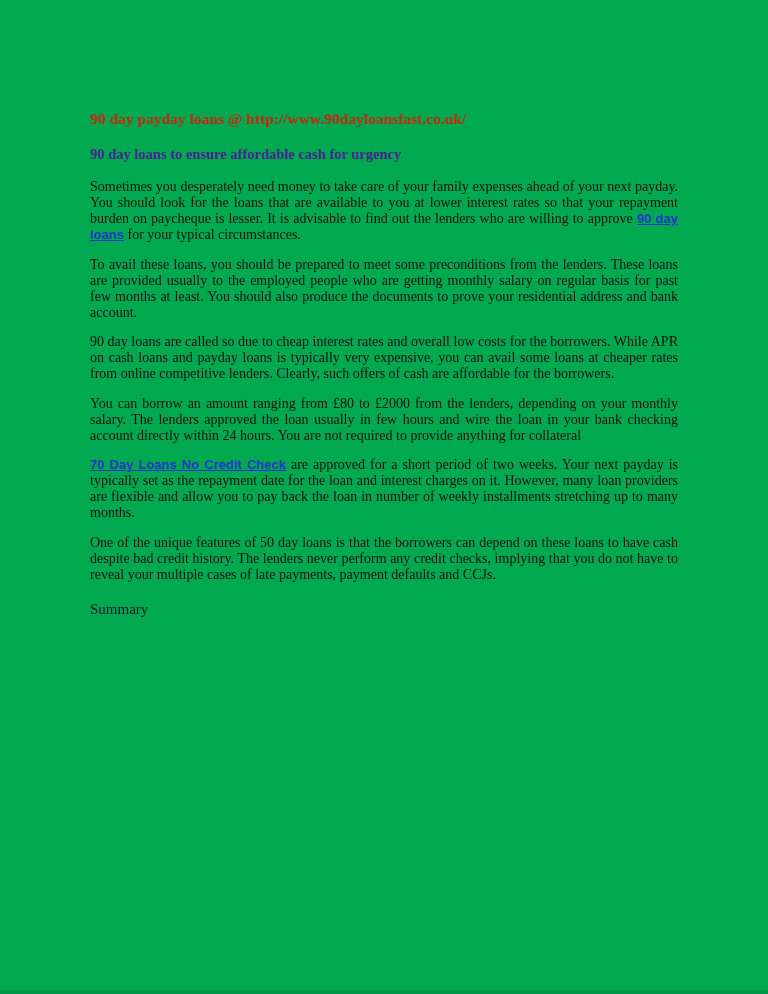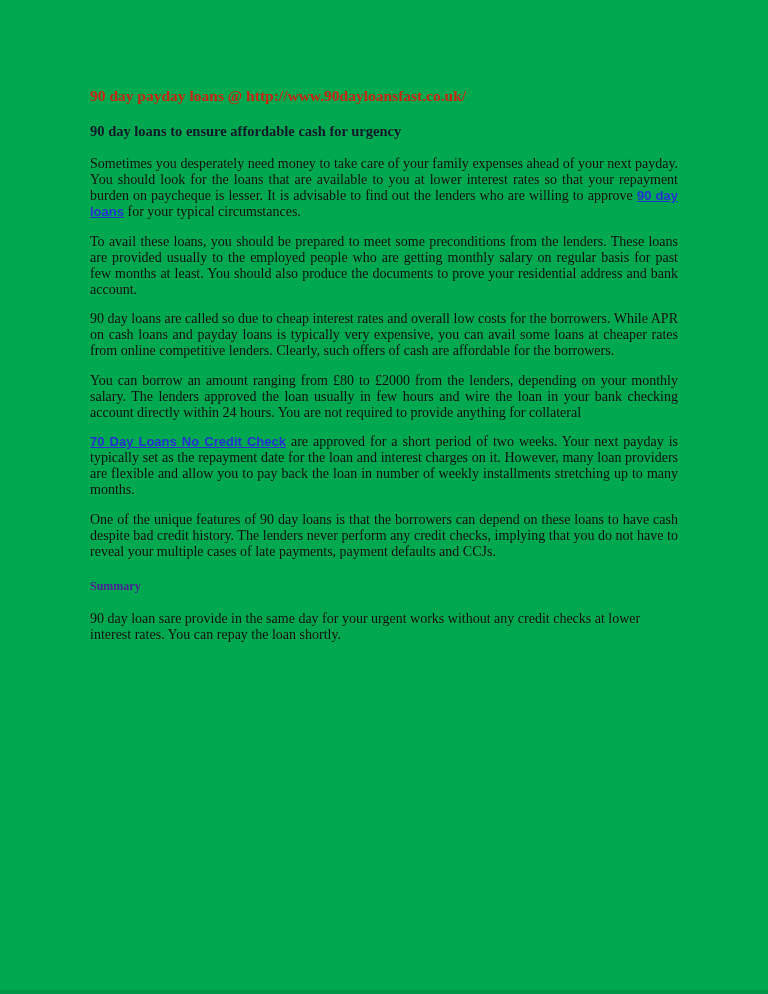--- a/index.html
+++ b/index.html
@@ -10,31 +10,31 @@
     overflow: hidden;
     position: relative;
     font-family: "Liberation Serif", serif;
   }
   .page {
     position: absolute;
     top: 0; left: 0;
     width: 768px;
     height: 994px;
     box-sizing: border-box;
-    padding: 86px 90px 0 90px;
+    padding: 109px 90px 0 90px;
   }
   .doc-title {
     color: #c52713;
     font-size: 15.5px;
     font-weight: bold;
     margin: 0 0 17px 0;
     line-height: 19px;
   }
   .doc-subheading {
-    color: #0f172a;
+    color: #4c1d95;
     font-size: 14.5px;
     font-weight: bold;
     margin: 0 0 15px 0;
     line-height: 19px;
   }
   .para {
     color: #101010;
     font-size: 14px;
     line-height: 16px;
     text-align: justify;
@@ -43,23 +43,23 @@
   .para.no-justify { text-align: left; }
   a.doc-link {
     color: #2531d4;
     font-family: "Liberation Sans", sans-serif;
     font-weight: bold;
     font-size: 13px;
     text-decoration: underline;
     cursor: pointer;
   }
   .summary-heading {
-    color: #4c1d95;
-    font-size: 12px;
-    font-weight: bold;
+    color: #0f172a;
+    font-size: 15px;
+    font-weight: normal;
     margin: 17px 0 15px 0;
     line-height: 19px;
   }
   .footer-url {
     color: #101010;
     font-size: 14.5px;
     font-weight: bold;
     margin: 0;
     line-height: 19px;
   }
@@ -84,23 +84,22 @@
 
   <p class="para">To avail these loans, you should be prepared to meet some preconditions from the lenders. These loans are provided usually to the employed people who are getting monthly salary on regular basis for past few months at least. You should also produce the documents to prove your residential address and bank account.</p>
 
   <p class="para">90 day loans are called so due to cheap interest rates and overall low costs for the borrowers. While APR on cash loans and payday loans is typically very expensive, you can avail some loans at cheaper rates from online competitive lenders. Clearly, such offers of cash are affordable for the borrowers.</p>
 
   <p class="para">You can borrow an amount ranging from £80 to £2000 from the lenders, depending on your monthly salary. The lenders approved the loan usually in few hours and wire the loan in your bank checking account directly within 24 hours. You are not required to provide anything for collateral</p>
 
   <p class="para"><a class="doc-link">70 Day Loans No Credit Check</a><span> are approved for a short period of two weeks. Your next payday is typically set as the repayment date for the loan and interest charges on it. However, many loan providers are flexible and allow you to pay back the loan in number of weekly installments stretching up to many months.</span></p>
 
 
-  <p class="para">One of the unique features of 90 day loans is that the borrowers can depend on these loans to have cash despite bad credit history. The lenders never perform any credit checks, implying that you do not have to reveal your multiple cases of late payments, payment defaults and CCJs.</p>
+  <p class="para">One of the unique features of 50 day loans is that the borrowers can depend on these loans to have cash despite bad credit history. The lenders never perform any credit checks, implying that you do not have to reveal your multiple cases of late payments, payment defaults and CCJs.</p>
 
 
   <h3 class="summary-heading">Summary</h3>
 
-  <p class="para no-justify">90 day loan sare provide in the same day for your urgent works without any credit checks at lower interest rates. You can repay the loan shortly.</p>
 
 
 </div>
 
 <div class="bottom-strip"></div>
 
 </body></html>

